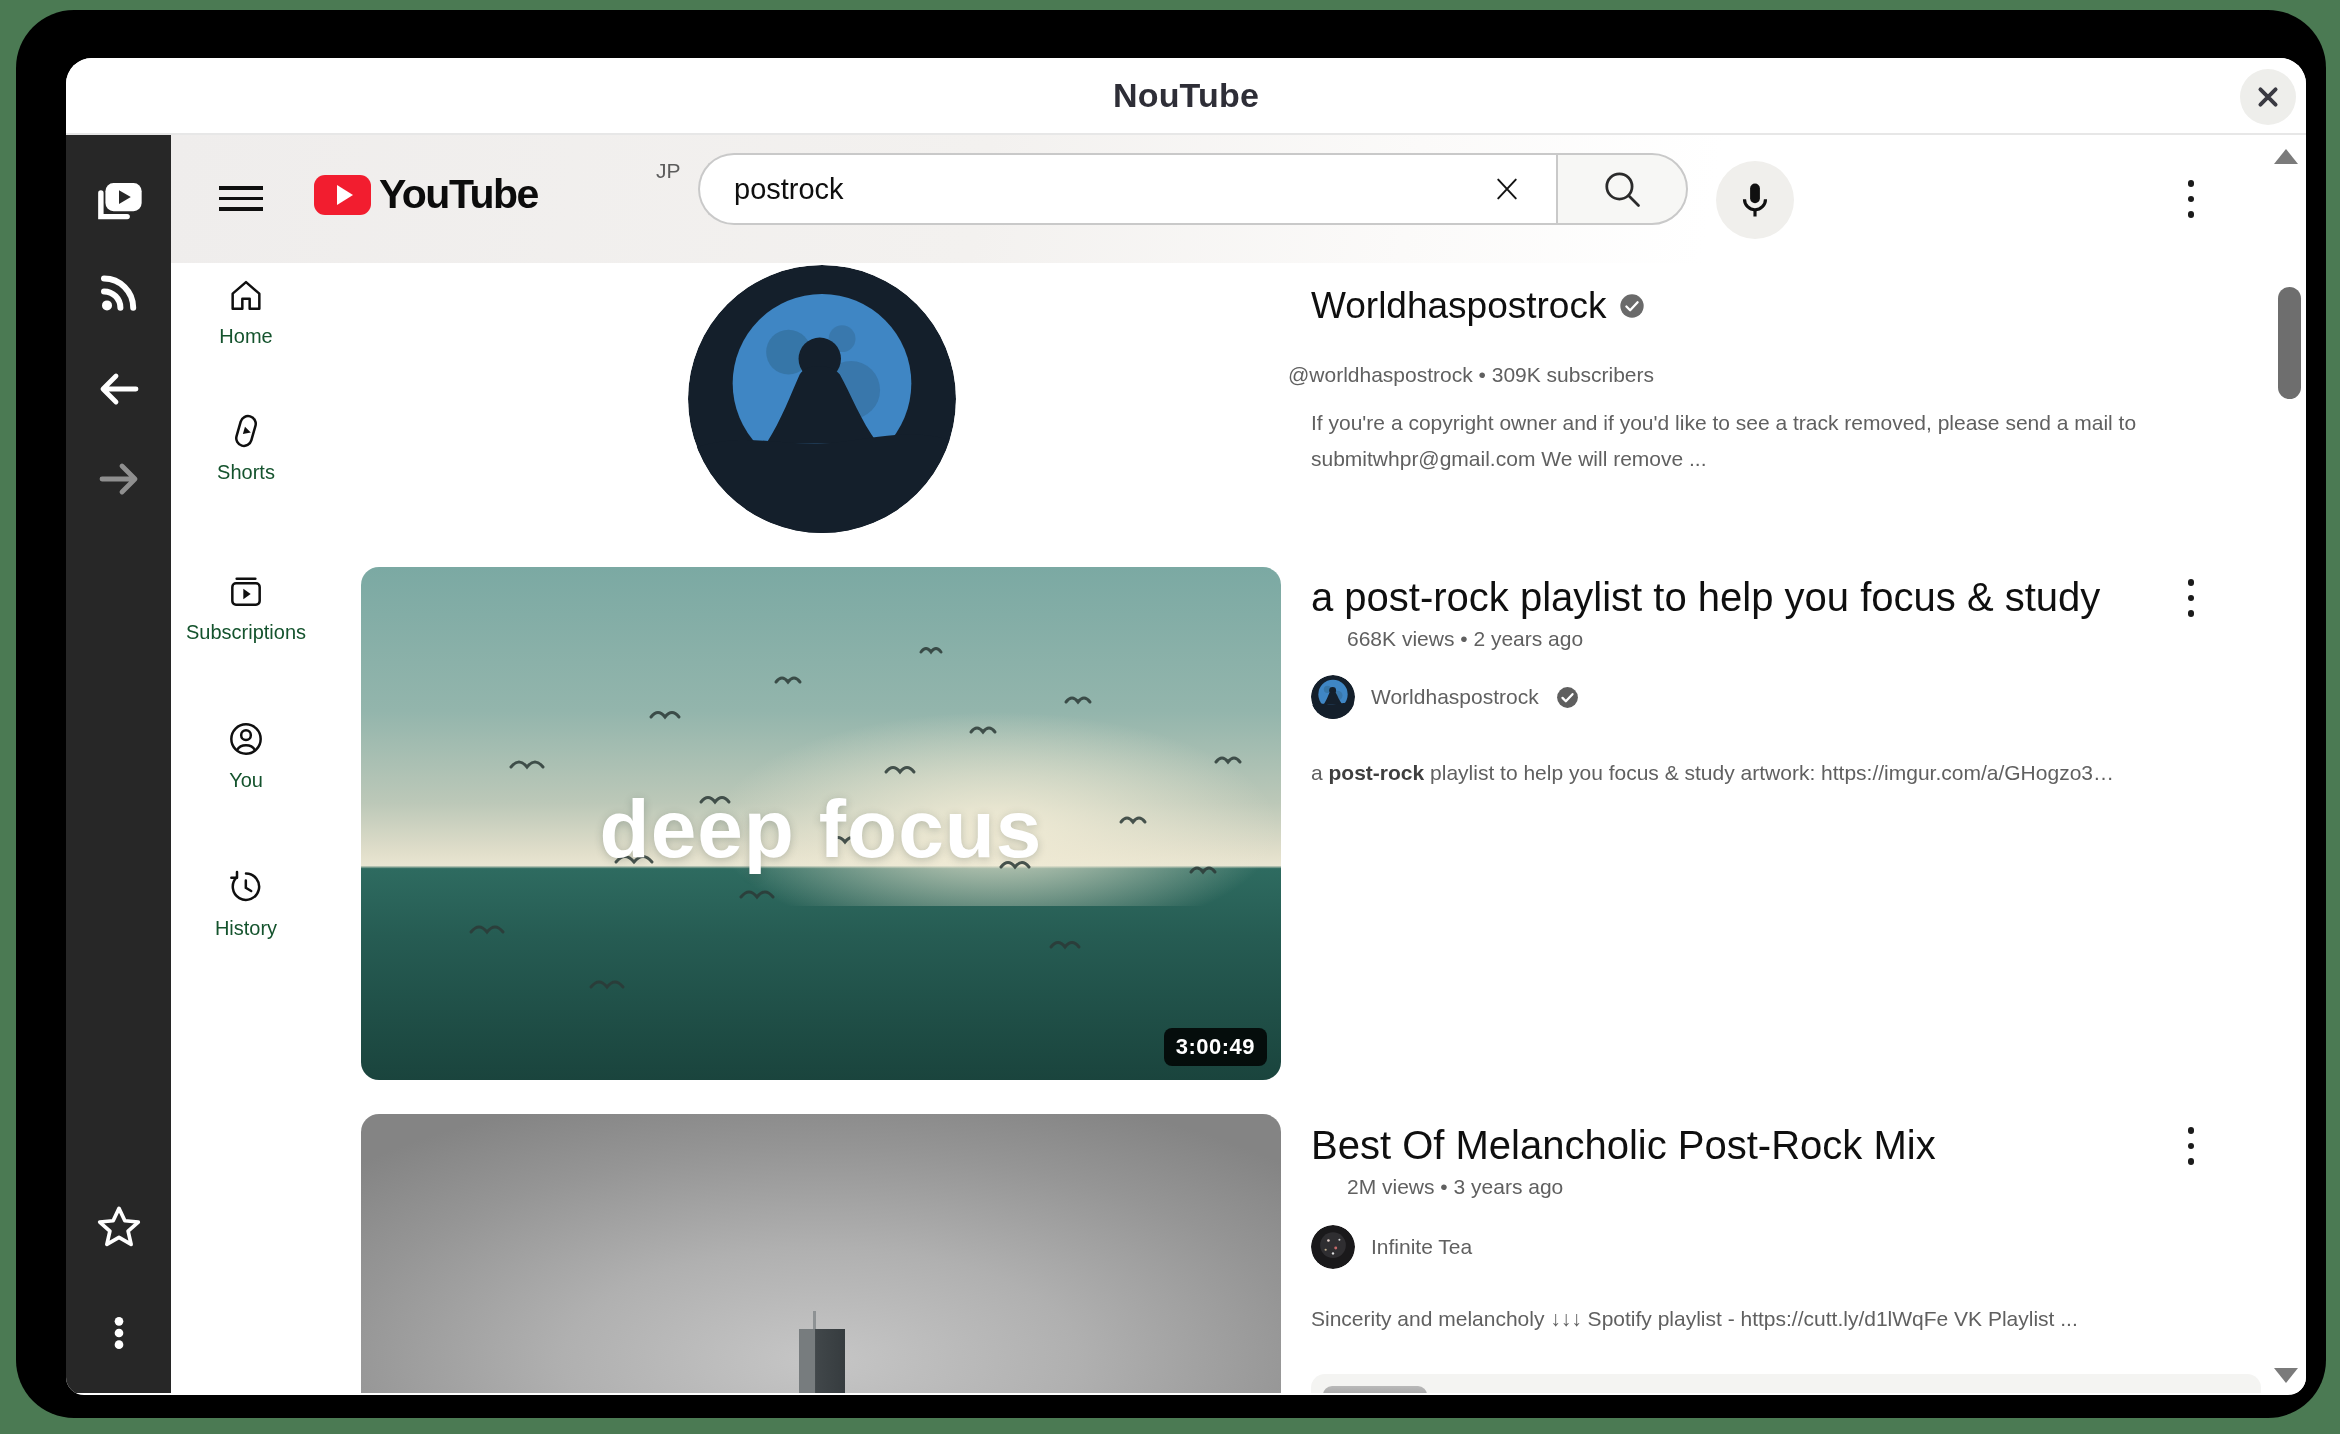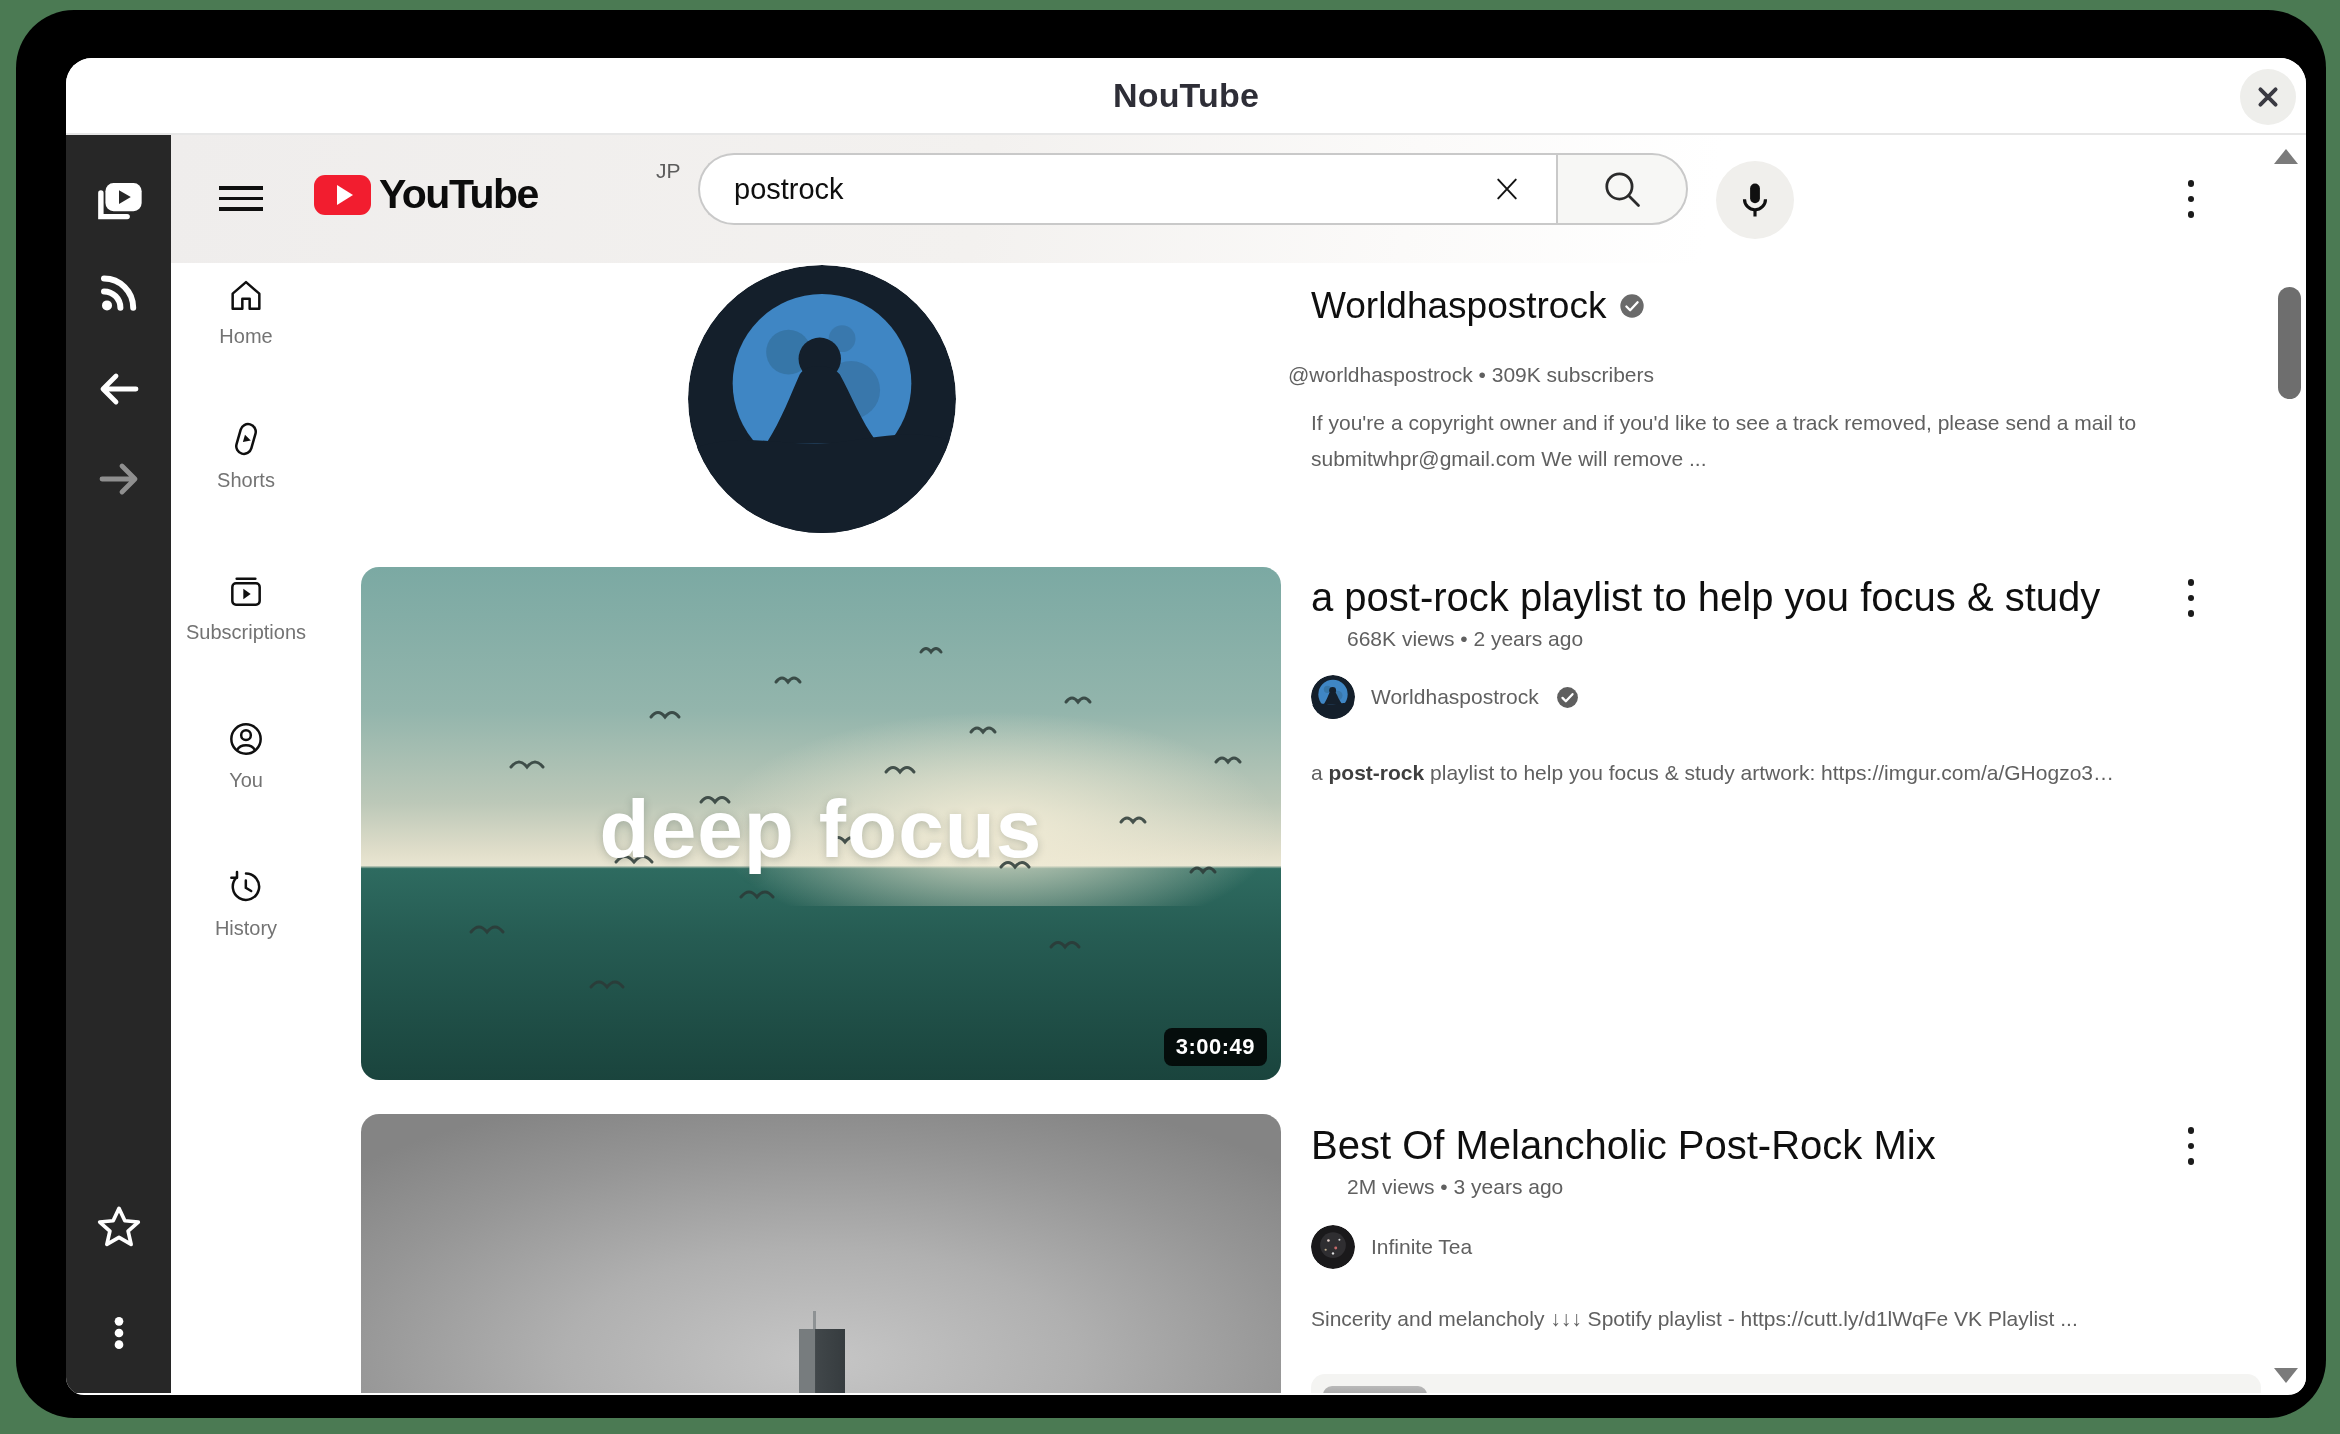--- a/index.html
+++ b/index.html
@@ -32,21 +32,21 @@
   .search-input-wrap { width:858px; height:72px; background:#fff; border:2px solid #c9c9c9; border-right:none; border-radius:36px 0 0 36px; display:flex; align-items:center; padding:0 27px 0 34px; }
   .search-value { flex:1; font-size:29px; color:#0f0f0f; }
   .clear-btn { background:none; border:none; cursor:pointer; width:44px; height:44px; display:flex; align-items:center; justify-content:center; }
   .search-btn { width:132px; height:72px; background:#f7f7f5; border:2px solid #c9c9c9; border-radius:0 36px 36px 0; display:flex; align-items:center; justify-content:center; cursor:pointer; }
   .mic-btn { position:absolute; left:1545px; top:26px; width:78px; height:78px; border-radius:50%; background:#f0efec; border:none; display:flex; align-items:center; justify-content:center; cursor:pointer; }
   .kebab { background:none; border:none; cursor:pointer; width:40px; height:52px; display:flex; flex-direction:column; align-items:center; justify-content:center; }
   .kebab i { width:6.5px; height:6.5px; border-radius:50%; background:#1b1b1b; margin:4.5px 0; }
   .header-kebab { position:absolute; left:2000px; top:38px; }
 
   .guide-item { position:absolute; left:0; width:150px; display:flex; flex-direction:column; align-items:center; background:none; border:none; cursor:pointer; }
-  .guide-item .glabel { margin-top:10px; font-size:20px; color:#737373; }
+  .guide-item .glabel { margin-top:10px; font-size:20px; color:#14532d; }
 
   .channel-avatar { position:absolute; left:517px; top:130px; width:268px; height:268px; border-radius:50%; overflow:hidden; cursor:pointer; }
   .channel-name-row { position:absolute; left:1140px; top:150px; display:flex; align-items:center; gap:12px; }
   .channel-name { font-size:37px; color:#0f0f0f; }
   .channel-meta { position:absolute; left:1117px; top:228px; font-size:21px; color:#606060; }
   .channel-desc { position:absolute; left:1140px; top:270px; width:930px; font-size:21px; color:#606060; line-height:36px; }
 
   .thumb1 { position:absolute; left:190px; top:432px; width:920px; height:513px; border-radius:18px; overflow:hidden; cursor:pointer;
     background:linear-gradient(to bottom,#7ba9a3 0%,#93b5ac 28%,#bcc8b8 46%,#e2dfcb 56%,#e8e5d2 58.2%,#2e6b60 58.8%,#265c53 72%,#1a443d 100%);padding-left:48px; }
   .thumb1 .cloud { position:absolute; left:38%; top:28%; width:62%; height:38%; background:radial-gradient(ellipse at 50% 60%, rgba(242,236,214,.95) 0%, rgba(242,236,214,0) 70%); }
@@ -185,21 +185,21 @@
                 <i></i>
               </button>
           </div>
 
           <button class="guide-item" style="top:140px">
             <svg width="40" height="40" viewBox="0 0 24 24">
                 <path d="M4 11.2 L12 4.3 L20 11.2 V20.3 H14.2 V14.3 H9.8 V20.3 H4 Z" fill="none" stroke="#0f0f0f" stroke-width="1.5" stroke-linejoin="round"></path>
               </svg>
             <span class="glabel">Home</span>
           </button>
-          <button class="guide-item" style="top:284px">
+          <button class="guide-item" style="top:276px">
             <svg width="40" height="40" viewBox="0 0 24 24">
                 <g transform="rotate(16 12 12)">
                   <rect x="7.4" y="2.9" width="9.2" height="18.2" rx="4.6" fill="none" stroke="#0f0f0f" stroke-width="1.5"></rect>
                   <path d="M10.7 9.7 L15 12 L10.7 14.3 Z" fill="#0f0f0f"></path>
                 </g>
               </svg>
             <span class="glabel">Shorts</span>
           </button>
           <button class="guide-item" style="top:436px">
             <svg width="40" height="40" viewBox="0 0 24 24">

